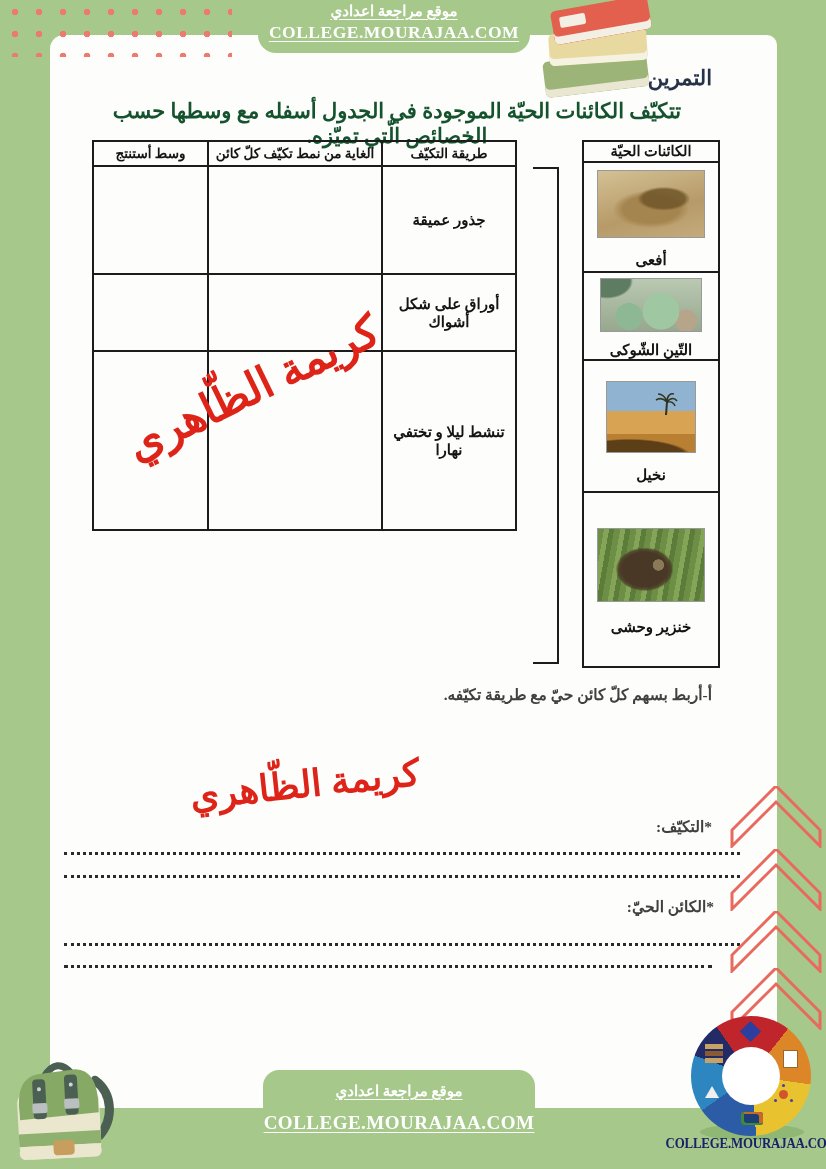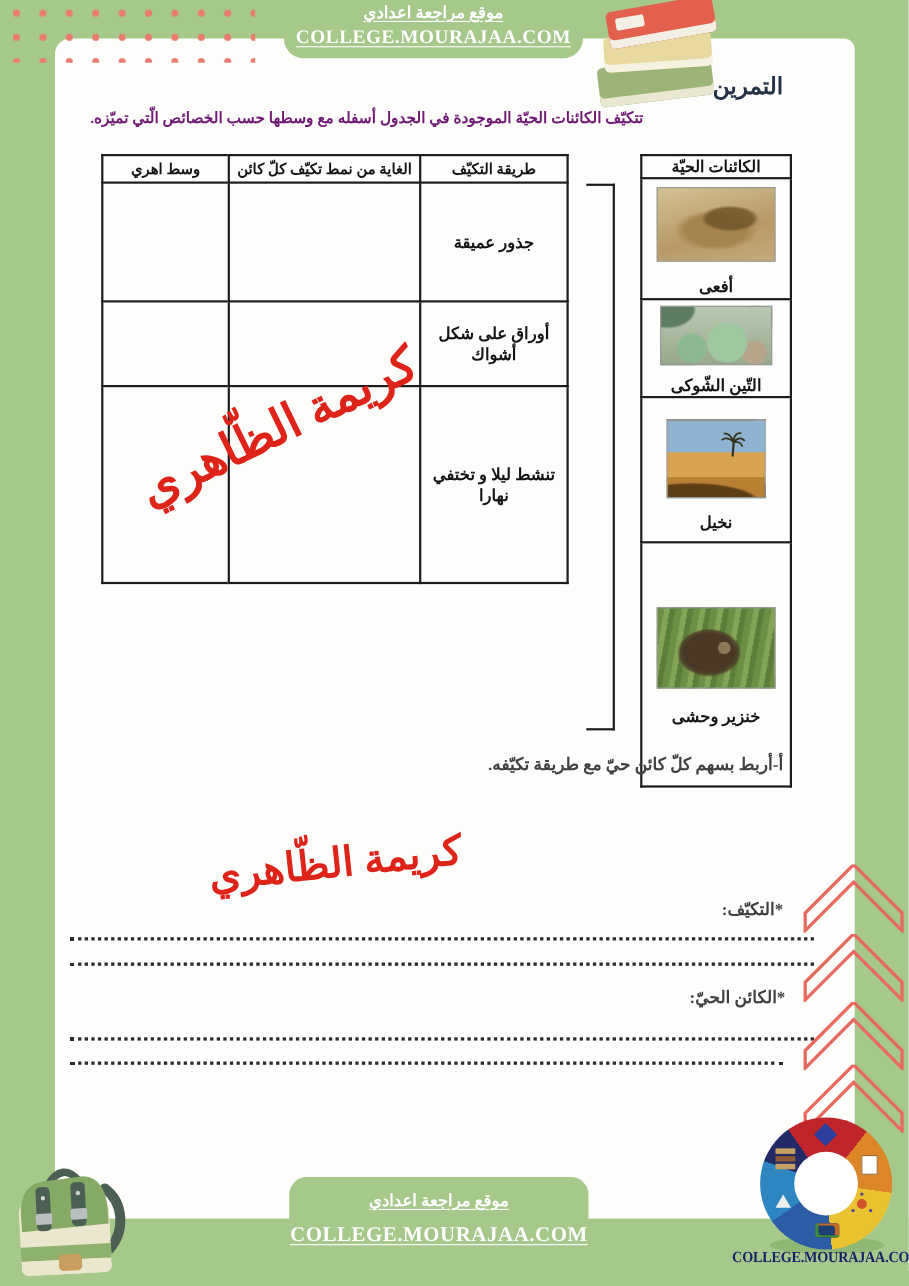--- a/index.html
+++ b/index.html
@@ -15,21 +15,21 @@
   
   .tab{background:#a6c98b;z-index:3;text-align:center;}
   .tab-top{left:258px;top:0;width:272px;height:53px;border-radius:0 0 18px 18px;padding-top:2px;box-sizing:border-box;}
   .tab-bottom{left:263px;top:1070px;width:272px;height:45px;border-radius:16px 16px 0 0;padding-top:12px;box-sizing:border-box;}
   .site-ar{display:block;color:#fff;font-weight:bold;font-size:15px;text-decoration:underline;text-underline-offset:3px;}
   .site-dom{display:block;color:#fff;font-weight:bold;font-size:17.5px;letter-spacing:.5px;text-decoration:underline;text-underline-offset:3px;margin-top:2px;}
   .band-bottom{left:0;top:1108px;width:826px;height:61px;background:#a6c98b;z-index:2;}
   .bottom-dom{left:263px;top:1112px;width:272px;text-align:center;color:#fff;font-weight:bold;font-size:19px;letter-spacing:.5px;text-decoration:underline;text-underline-offset:3px;z-index:3;}
   
   .doc-title{right:114px;top:66px;font-size:21px;font-weight:bold;color:#263247;z-index:2;direction:rtl;}
-  .intro{right:114px;top:99px;width:630px;font-size:14px;font-weight:bold;color:#701a75;direction:rtl;text-align:left;z-index:2;}
+  .intro{right:114px;top:99px;width:630px;font-size:21px;font-weight:bold;color:#14532d;direction:rtl;text-align:center;z-index:2;}
   
   table.sheet{border-collapse:collapse;z-index:2;position:absolute;direction:rtl;}
   table.sheet th,table.sheet td{border:2px solid #1c1c1c;font-weight:bold;color:#141414;text-align:center;vertical-align:middle;padding:0 3px;}
   .tbl-left{left:92px;top:140px;}
   .tbl-left th{font-size:13.5px;height:23px;}
   .tbl-left td{font-size:15px;}
   .col-method{width:134px;}
   .col-purpose{width:174px;}
   .col-env{width:115px;}
   .tbl-right{left:582px;top:140px;}
@@ -118,21 +118,21 @@
   <table class="sheet tbl-left">
     <colgroup>
         <col class="col-method">
         <col class="col-purpose">
         <col class="col-env">
       </colgroup>
     <tbody>
         <tr style="height:25px;">
       <th>طريقة التكيّف</th>
       <th>الغاية من نمط تكيّف كلّ كائن</th>
-      <th>وسط اهري</th>
+      <th>وسط أستنتج</th>
     </tr>
     <tr style="height:108px;">
       <td>جذور عميقة</td>
       <td></td>
       <td></td>
     </tr>
     <tr style="height:77px;padding-left:43px;">
       <td>أوراق على شكل أشواك</td>
       <td></td>
       <td></td>
@@ -174,21 +174,21 @@
         <div class="org-img img-palm">
           <svg width="26" height="26" viewBox="0 0 26 26" style="position:absolute;right:16px;top:8px;">
             <path d="M13 25 L14 12" stroke="#33341f" stroke-width="2" fill="none"></path>
             <path d="M14 12 C10 8 6 8 3 10 M14 12 C12 6 8 4 5 4 M14 12 C14 5 18 3 21 4 M14 12 C18 7 22 8 24 11 M14 12 C18 11 21 13 22 16" stroke="#33341f" stroke-width="1.6" fill="none"></path>
           </svg>
         </div>
         <div class="org-name">نخيل</div>
       </div>
           </td>
     </tr>
-    <tr style="height:222px;margin-left:41px;">
+    <tr style="height:175px;margin-left:41px;">
       <td>
             <div class="org-cell" style="gap:16px;">
         <div class="org-img img-warthog"></div>
         <div class="org-name">خنزير وحشى</div>
       </div>
           </td>
     </tr>
   </tbody>
     </table>
 

